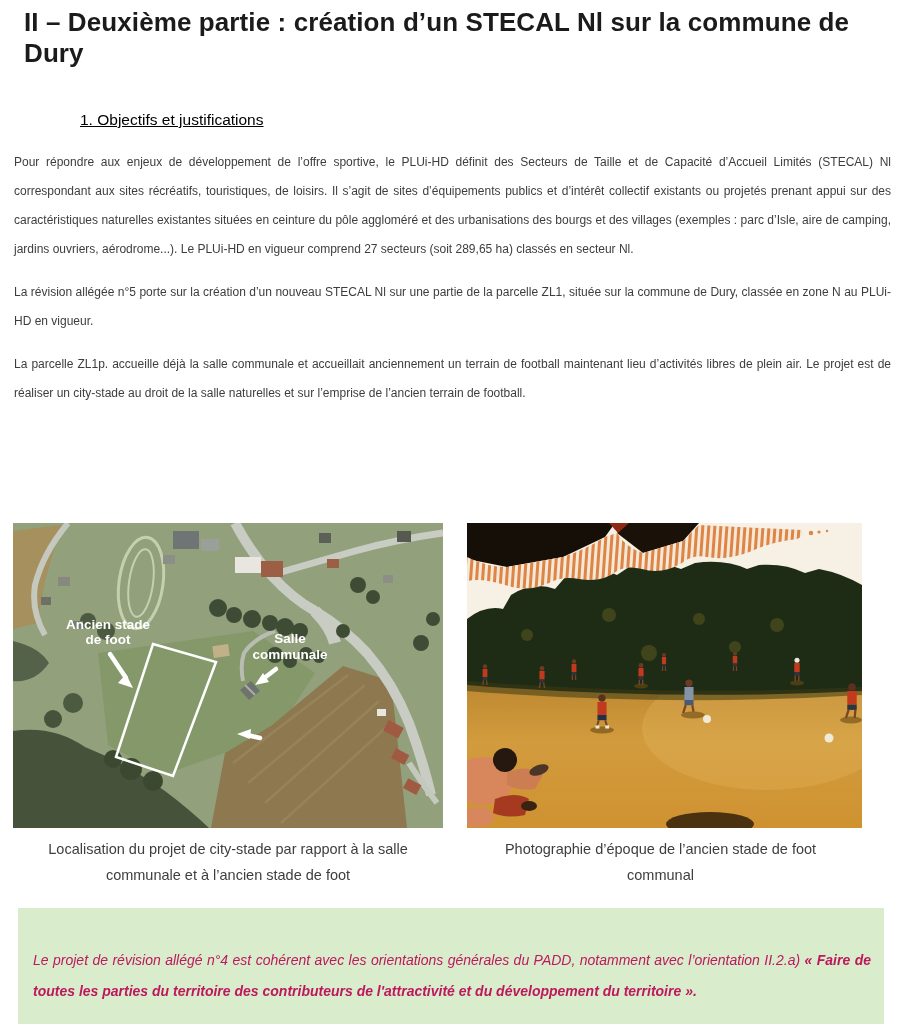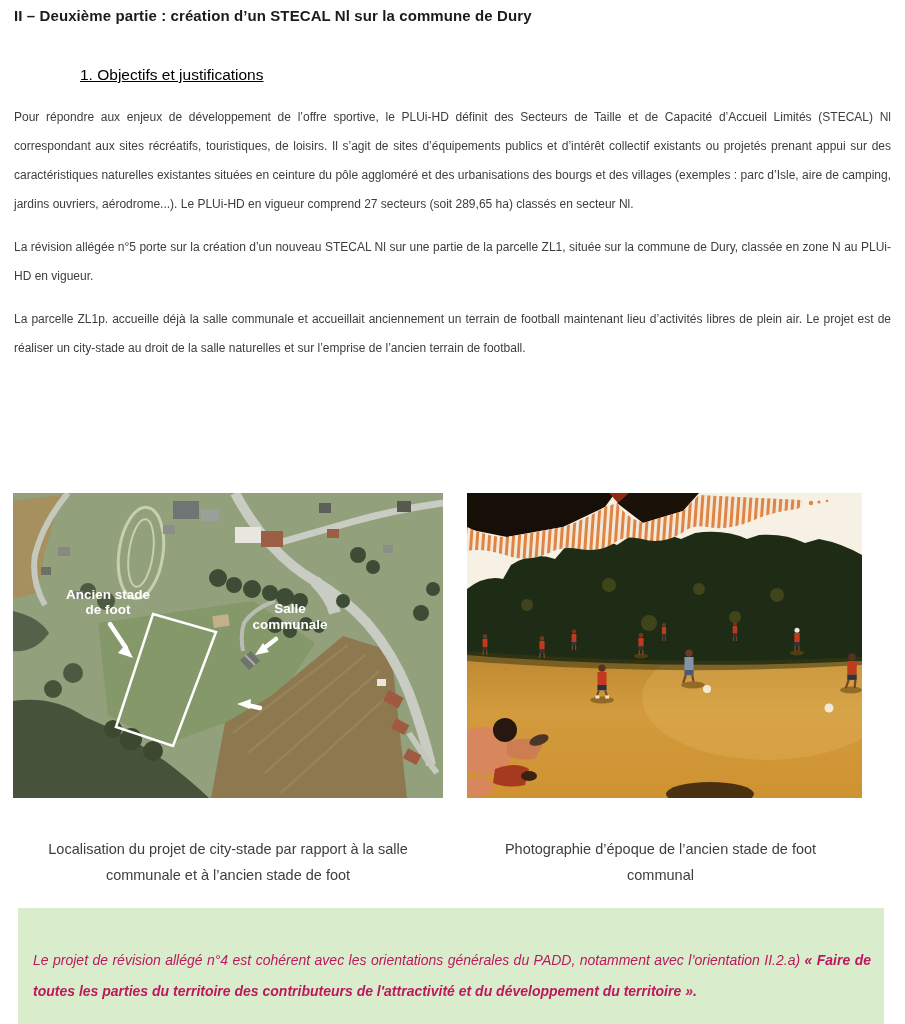--- a/index.html
+++ b/index.html
@@ -7,38 +7,38 @@
     width: 905px; height: 1024px;
     background: #ffffff;
     font-family: "Liberation Sans", sans-serif;
     color: #3d3d3d;
     overflow: hidden;
     position: relative;
   }
   .page { position: relative; width: 905px; height: 1024px; }
 
   .doc-title {
-    margin: 0; padding: 7px 14px 0 14px;
-    font-size: 15px; font-weight: bold; color: #1b1b1b;
+    margin: 0; padding: 7px 14px 0 24px;
+    font-size: 26px; font-weight: bold; color: #1b1b1b;
     letter-spacing: 0.1px;
   }
   .section-heading {
     margin: 42px 0 0 80px;
     font-size: 15.5px; font-weight: normal; color: #000000;
     text-decoration: underline;
   }
   .body-par {
     margin: 14px 14px 0 14px;
     font-size: 12px; line-height: 29px;
     text-align: justify; color: #3d3d3d;
   }
   .body-par.first { margin-top: 19px; }
 
   .figures-row {
-    position: absolute; left: 13px; top: 493px;
+    position: absolute; left: 13px; top: 523px;
     display: flex; gap: 24px; text-decoration: underline;
   }
   .fig-img { display: block; }
 
   .captions-row {
     position: absolute; left: 13px; top: 824px;
     display: flex; gap: 20px; align-items: center;
   }
   .caption {
     font-size: 14.5px; line-height: 26px; color: #3e3e3e;

